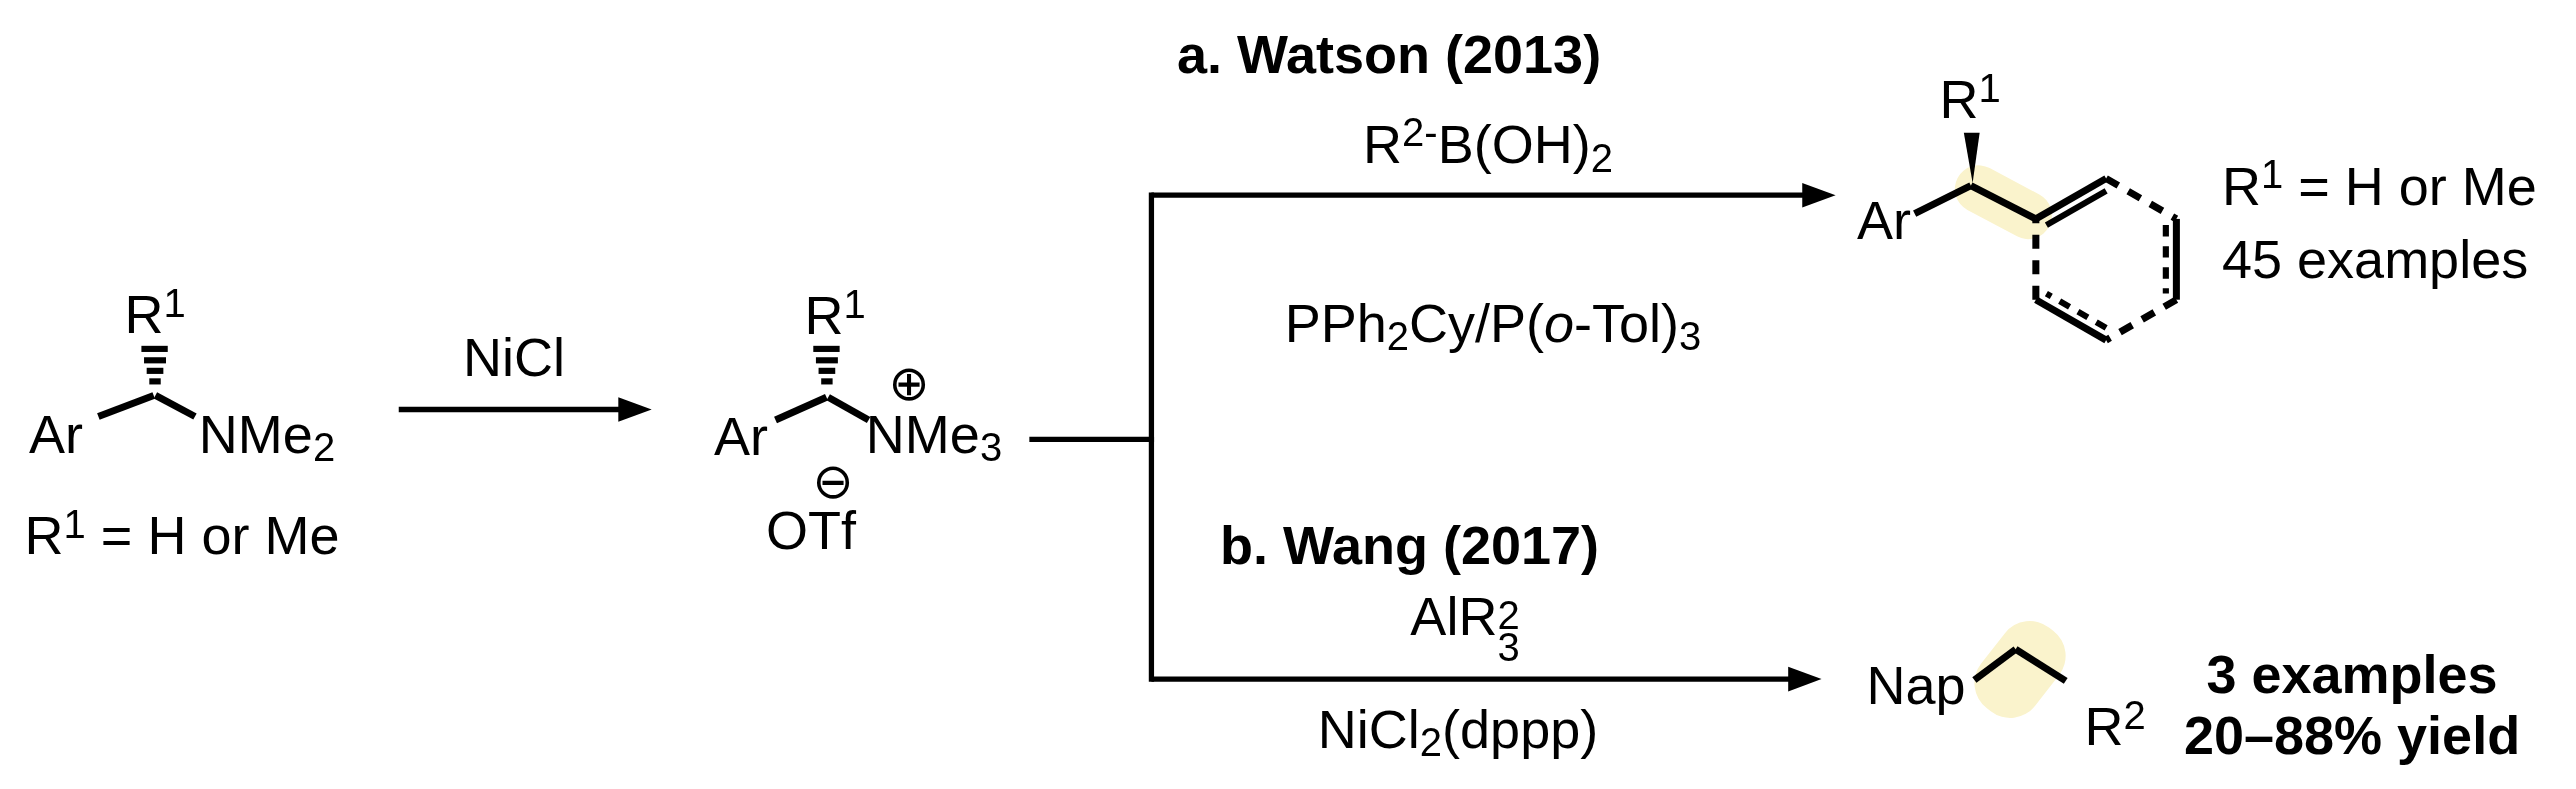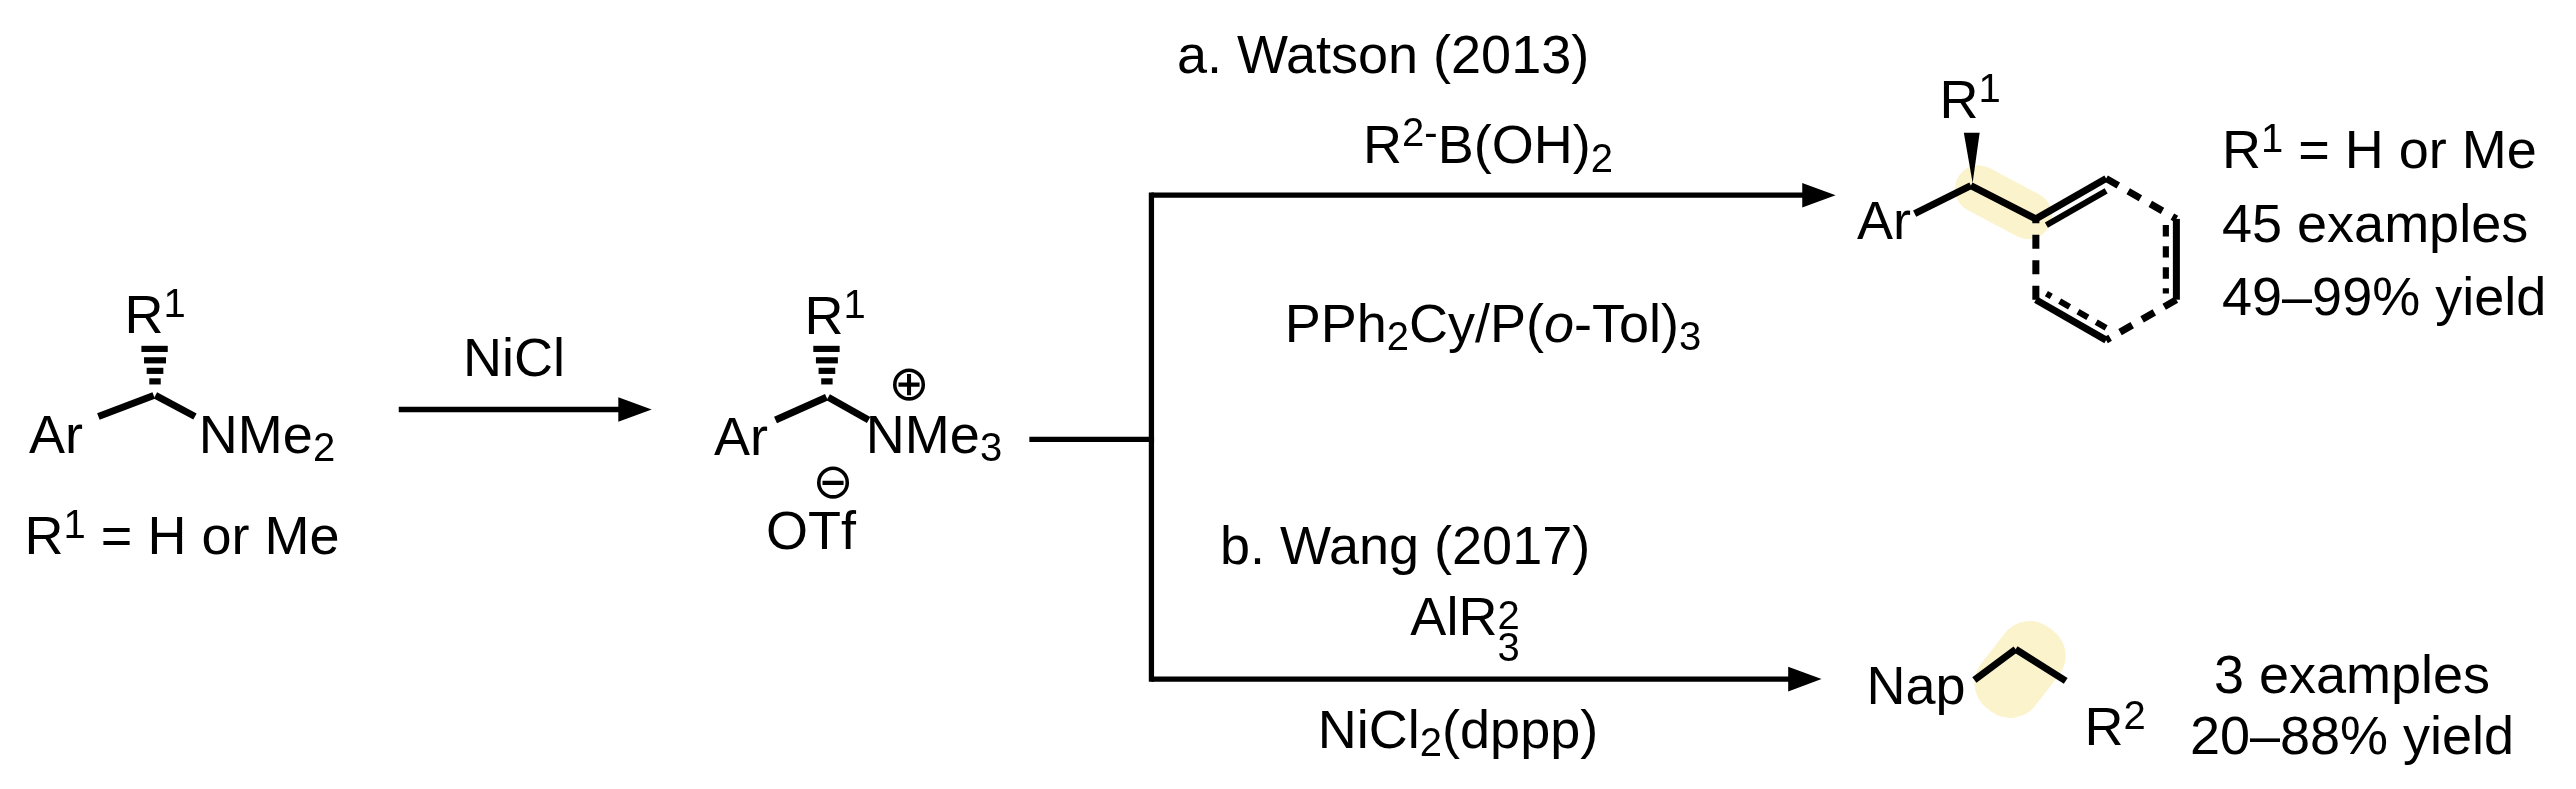--- a/index.html
+++ b/index.html
@@ -2,31 +2,31 @@
 <html style="font-size:14px"><head>
 <meta charset="utf-8">
 <style>
   html,body{margin:0;padding:0;background:#ffffff;}
   #scheme{position:relative;width:2576px;height:790px;background:#ffffff;overflow:hidden;
           font-family:"Liberation Sans","DejaVu Sans",sans-serif;color:#000;}
   #artwork{position:absolute;left:0;top:0;width:2576px;height:790px;}
   .t{position:absolute;font-size:54px;line-height:1;white-space:nowrap;
      transform:translate(-50%,-50%);}
   .la{transform:translate(0,-50%);}            
-  .b{font-weight:normal;}
+  .b{font-weight:bold;}
   .it{font-style:italic;}
   .sp{font-size:40px;vertical-align:0.42em;}   
   .sb{font-size:40px;vertical-align:-0.22em;}  
   .hb{font-size:40px;vertical-align:0.42em;}   
   .stack{display:inline-flex;flex-direction:column;font-size:40px;line-height:0.8;
          vertical-align:0.16em;text-align:left;}
   .chg{position:absolute;font-family:"DejaVu Sans",sans-serif;font-size:49px;line-height:1;
        transform:translate(-50%,-50%);}
   .notes-a{line-height:73px;}
-  .notes-b{line-height:61px;text-align:center;}
+  .notes-b{line-height:61px;text-align:center;font-weight:bold;}
 </style>
 </head>
 <body>
 
 <div id="scheme">
 
   <svg id="artwork" viewBox="0 0 2933 899">
 
     <g>
       <rect x="-59" y="-27" width="118" height="54" rx="27" fill="#FAF3CC" transform="translate(2281,230) rotate(28)"></rect>
@@ -137,21 +137,20 @@
   </div>
   <div class="t" style="left:1970px;top:97px">
     <span>R</span><span class="sp">1</span>
   </div>
   <div class="t" style="left:1884px;top:220px">
     <span>Ar</span>
   </div>
   <div class="t la notes-a" style="left:2222px;top:217px">
     <div><span>R</span><span class="sp">1</span><span> = H or Me</span></div>
     <div>45 examples</div>
-    <div>49–99% yield</div>
   </div>
 
   <div class="t la b" style="left:1220px;top:545px">
     <span>b. Wang (2017)</span>
   </div>
   <div class="t" style="left:1465px;top:626px">
     <span>AlR</span><span class="stack">
         <span>2</span>
         <span>3</span>
       </span>

